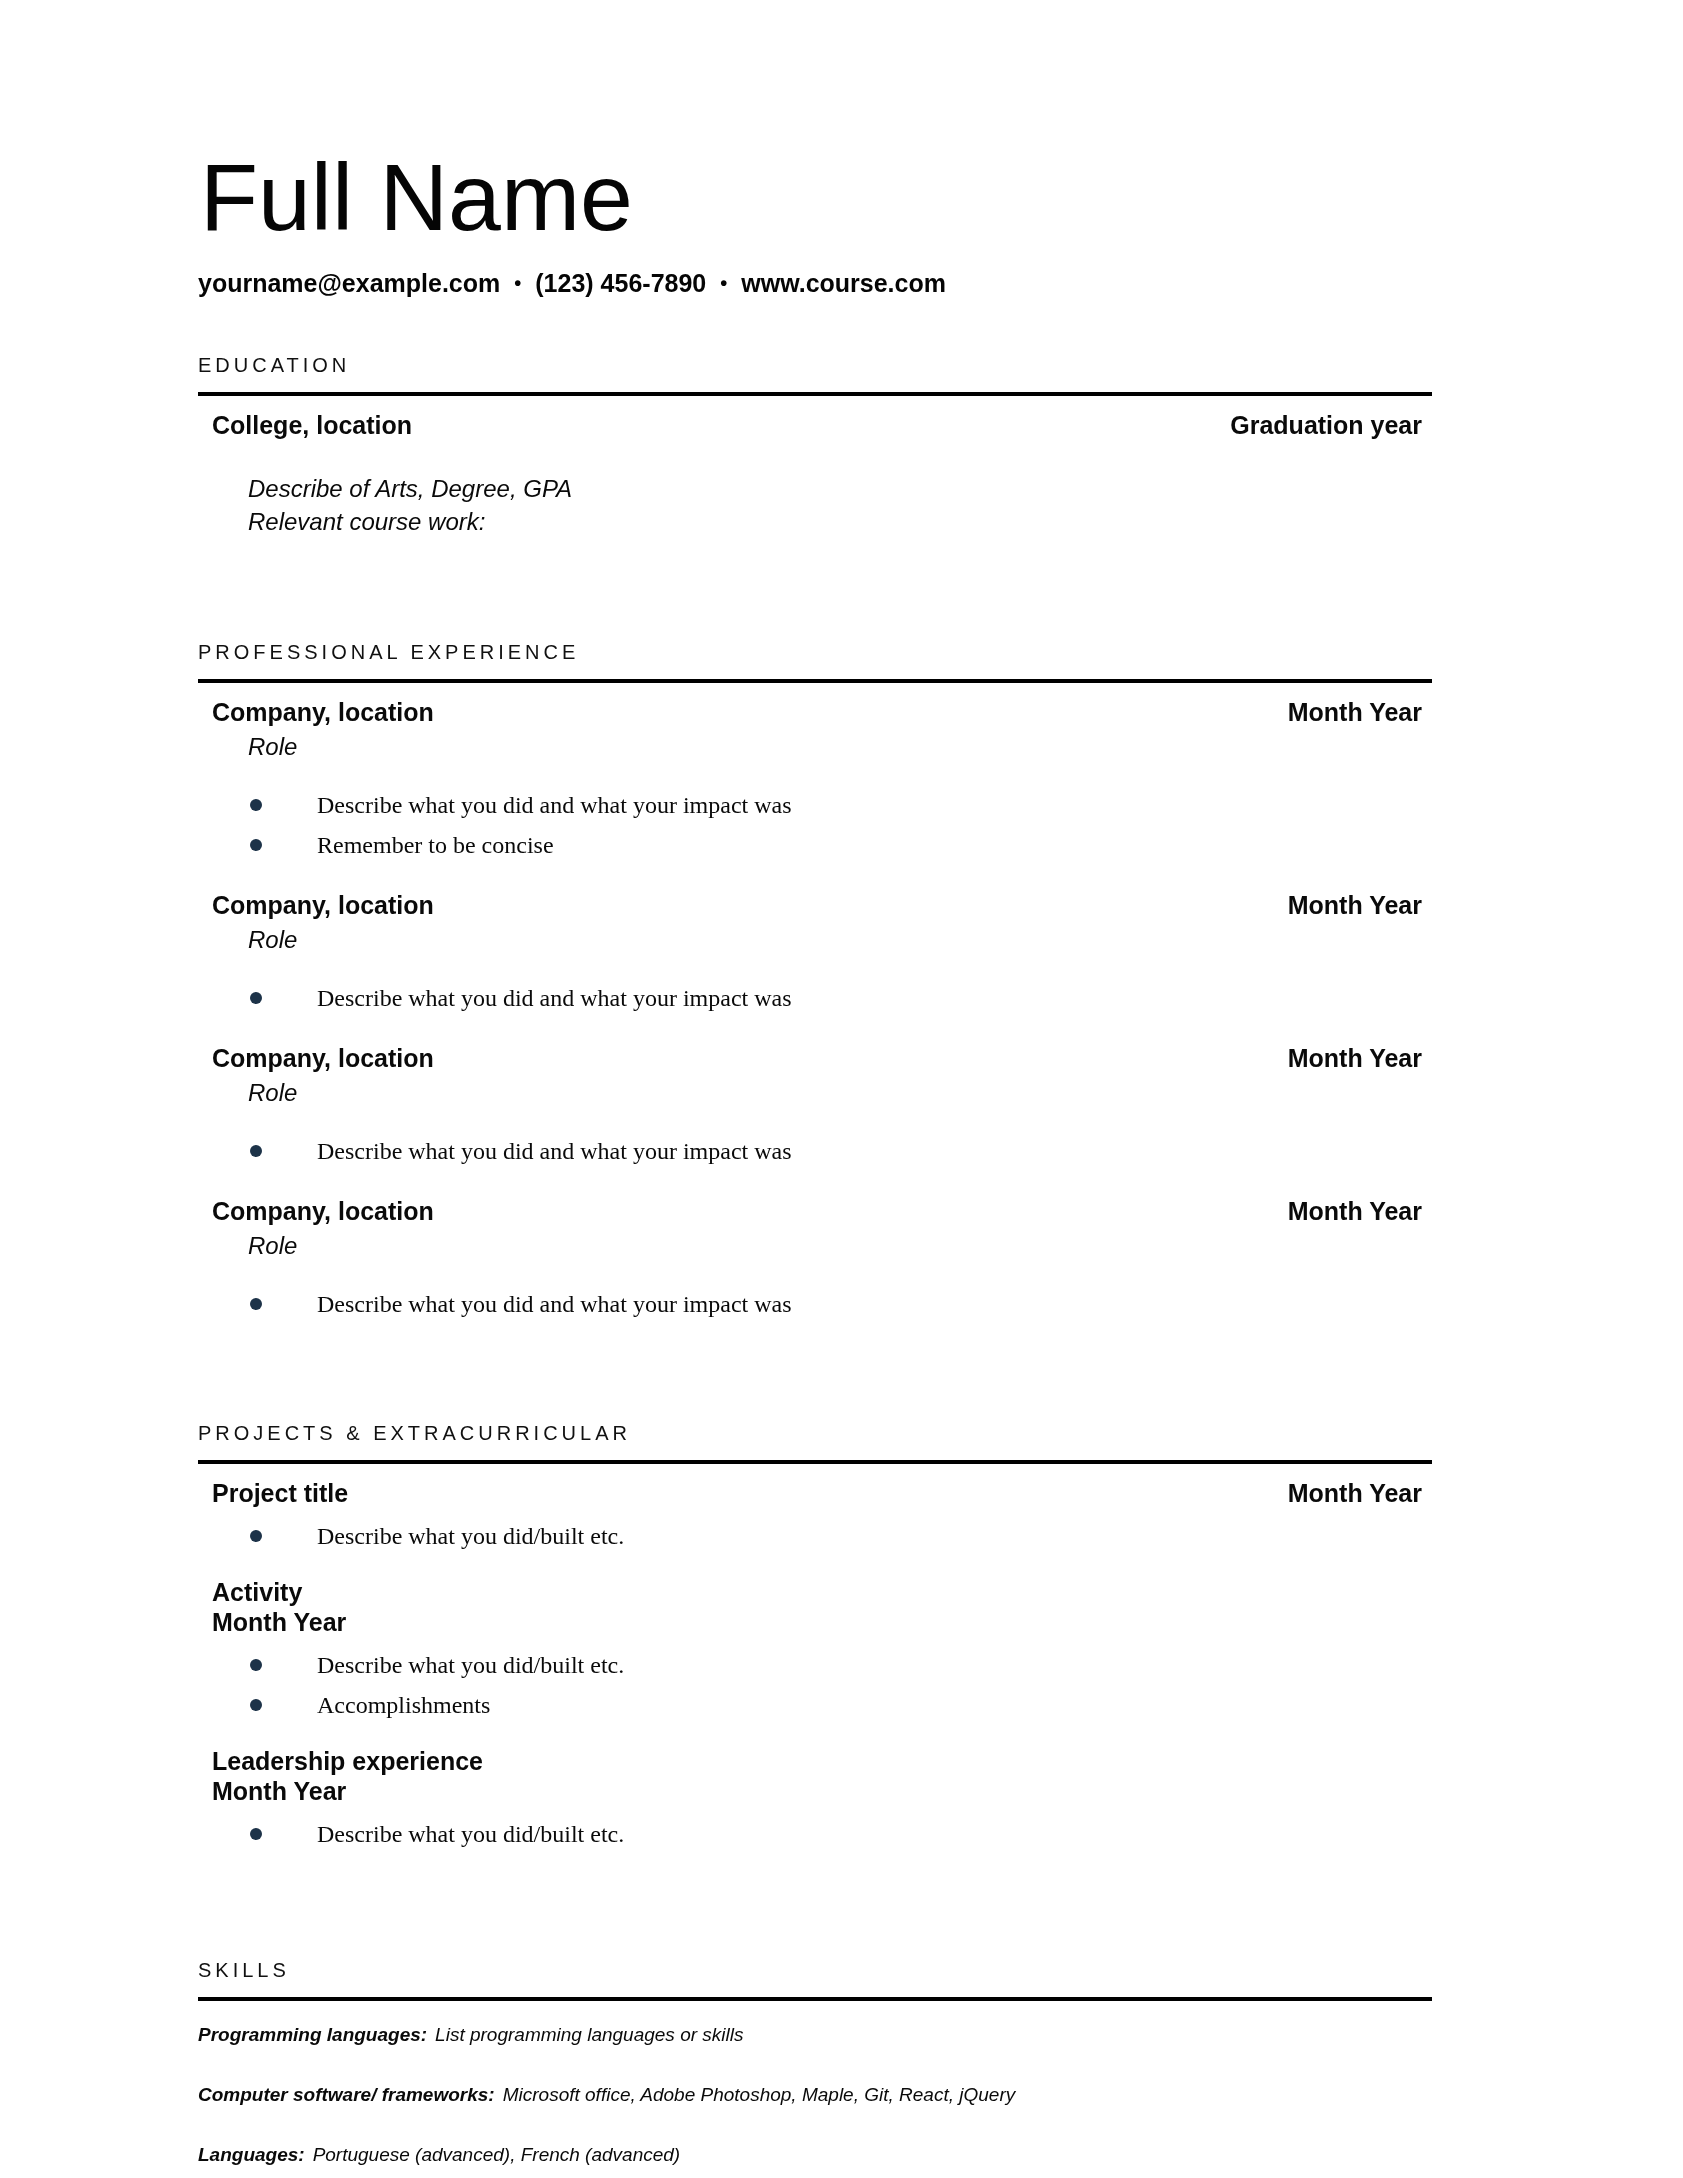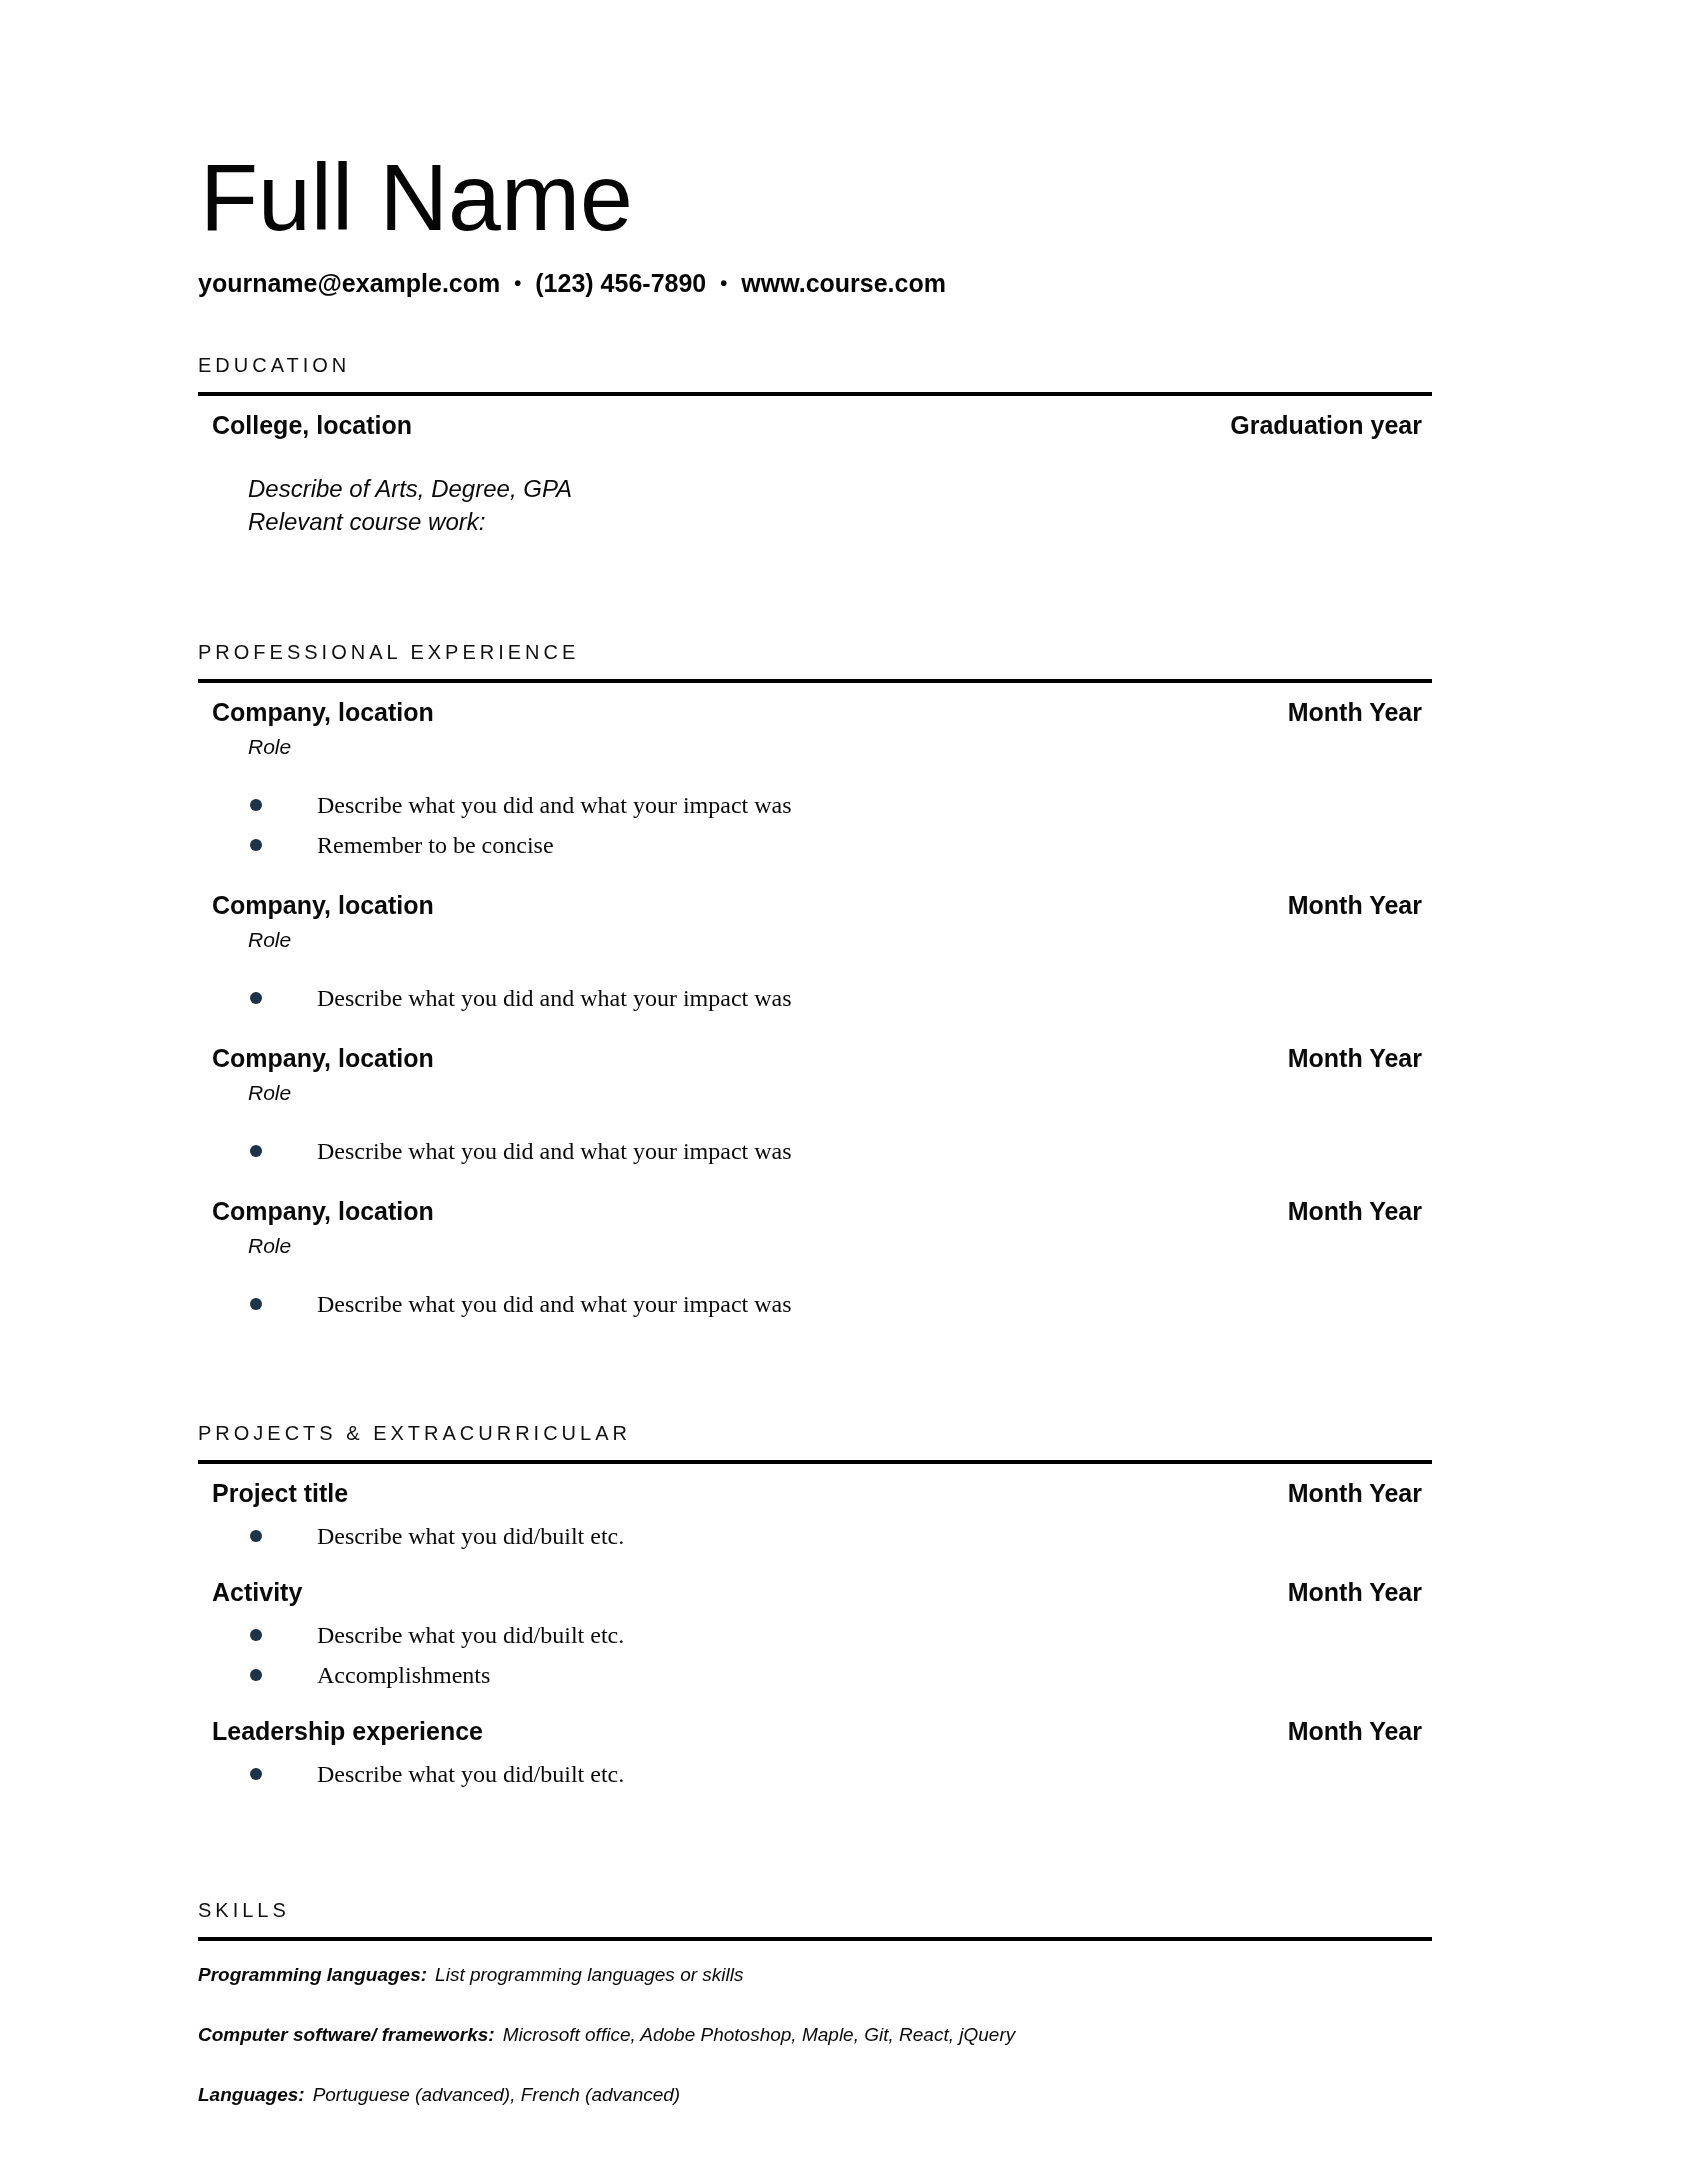--- a/index.html
+++ b/index.html
@@ -54,33 +54,33 @@
     margin-top: 14px;
     display: flex;
     justify-content: space-between;
     align-items: baseline;
     padding-left: 14px;
     font-size: 25px;
     line-height: 30px;
     font-weight: 700;
   }
   .entry + .entry .entry-header { margin-top: 30px; }
-  .sec-projects .entry + .entry .entry-header { margin-top: 26px; }
+  .sec-projects .entry + .entry .entry-header { margin-top: 26px; flex-direction: column; }
   .entry-date { padding-right: 10px; white-space: nowrap; }
 
   .edu-details {
     margin: 32px 0 0 50px;
     font-style: italic;
     font-size: 24px;
     line-height: 33px;
   }
   .role {
     margin: 5px 0 0 50px;
     font-style: italic;
-    font-size: 21px;
+    font-size: 24px;
     line-height: 30px;
   }
 
   ul.bullets { list-style: none; margin: 28px 0 0 0; padding: 0; font-family: Liberation Serif, serif; }
   .sec-projects ul.bullets { margin-top: 13px; }
   ul.bullets li {
     position: relative;
     padding-left: 119px;
     font-size: 24px;
     line-height: 30px;

